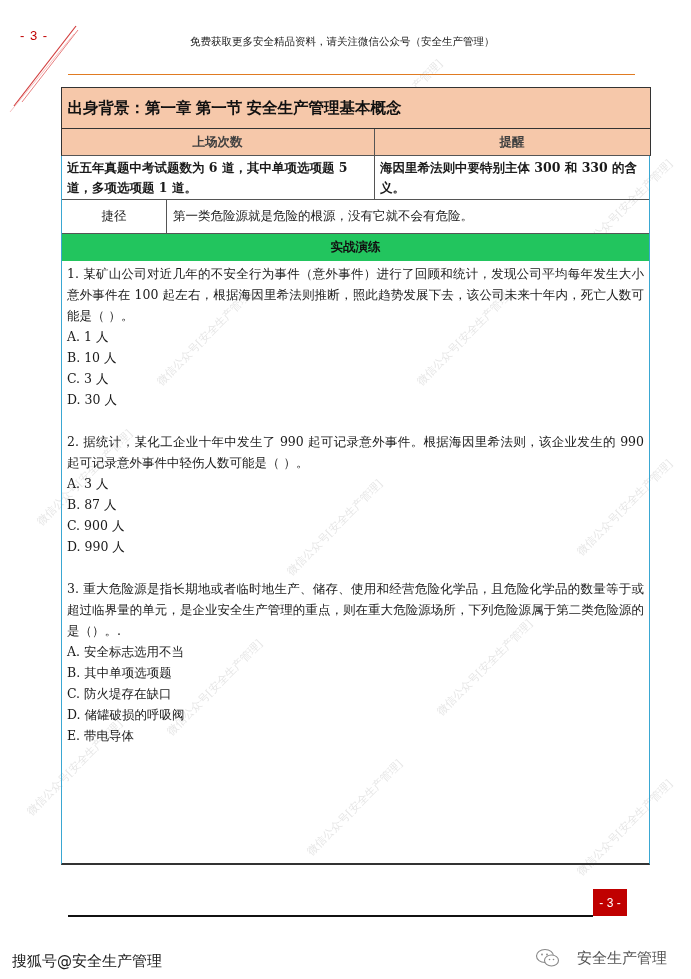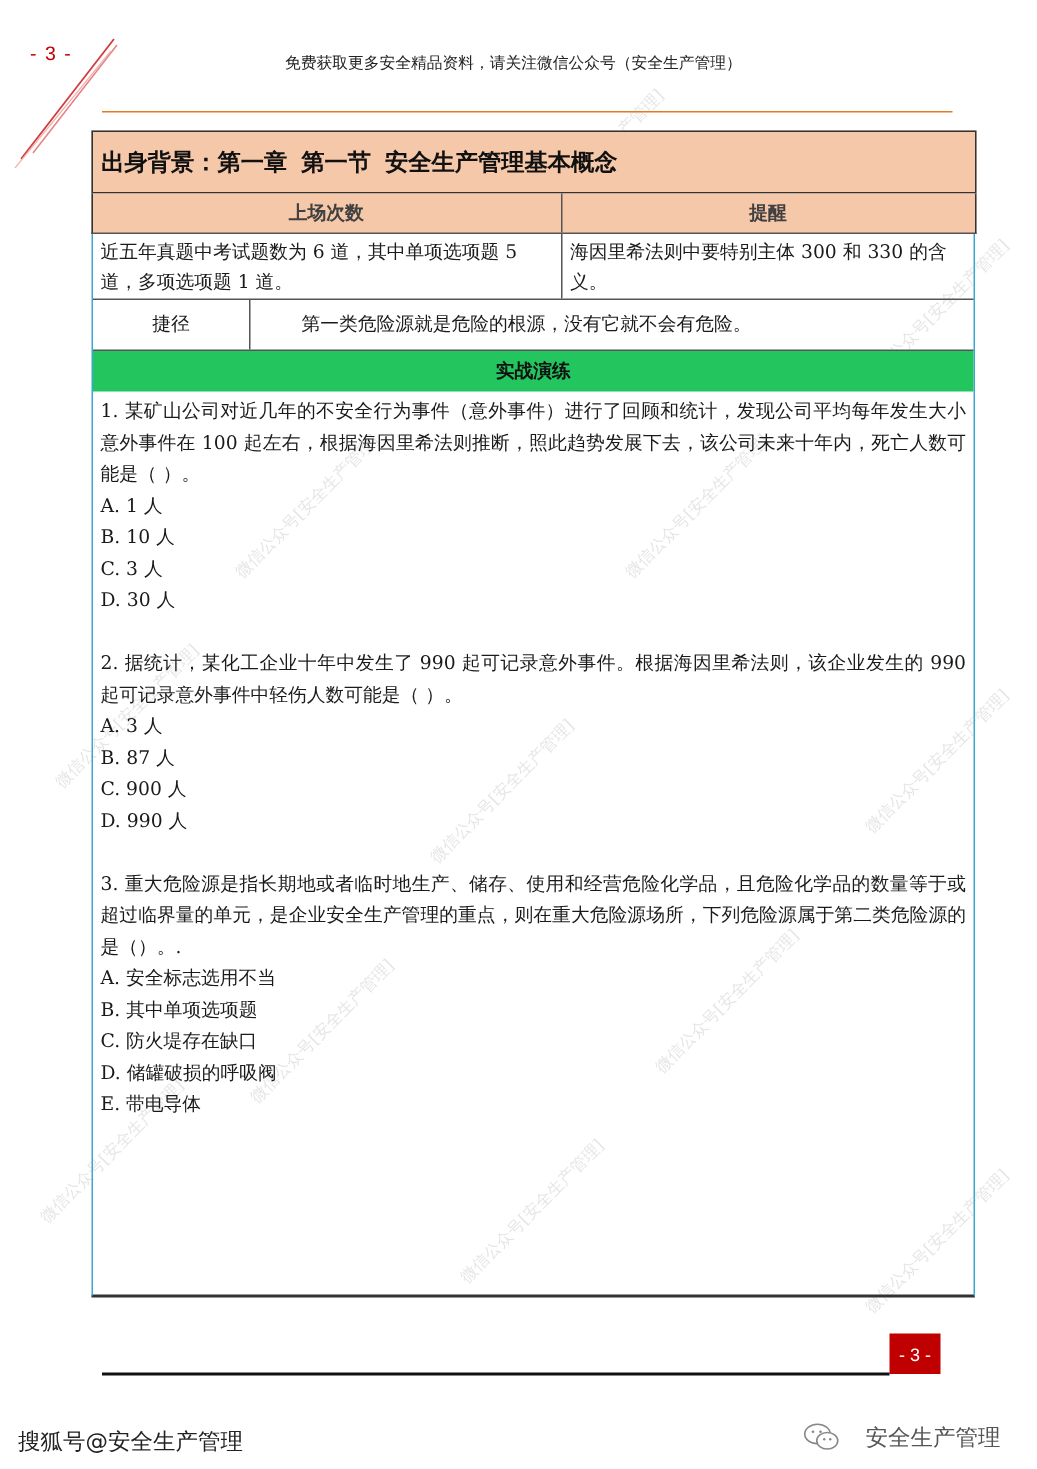--- a/index.html
+++ b/index.html
@@ -69,21 +69,21 @@
       height: 42px;
       background: #f6c8aa;
       border: 1px solid #333;
       border-left: 1.5px solid #333;
       border-right: 1.5px solid #333;
       margin-left: -1.5px;
       width: calc(100% + 3px);
       padding-left: 6px;
       display: flex;
       align-items: center;
-      font-family: Liberation Mono, monospace;
+      font-family: Liberation Sans, sans-serif;
       font-weight: bold;
       font-size: 15.5px;
       color: #111;
     }
     .colhead-row {
       top: 42px;
       height: 27px;
       background: #f6c8aa;
       border-bottom: 1px solid #555;
       margin-left: -1.5px;
@@ -107,20 +107,21 @@
       top: 69px;
       height: 44px;
       display: flex;
       border-bottom: 1px solid #555;
     }
     .info-row .cell {
       font-size: 12.5px;
       line-height: 20px;
       padding: 2px 5px 0 5px;
       box-sizing: border-box;
+      font-weight: bold;
     }
     .shortcut-row {
       top: 113px;
       height: 34px;
       display: flex;
       border-bottom: 1px solid #555;
     }
     .shortcut-label {
       width: 105px;
       border-right: 1px solid #555;
@@ -129,21 +130,20 @@
       align-items: center;
       justify-content: center;
       font-size: 12.5px;
     }
     .shortcut-text {
       flex: 1;
       display: flex;
       align-items: center;
       padding-left: 6px;
       font-size: 12.5px;
-      margin-left: 28px;
     }
     .practice-head {
       top: 147px;
       height: 27px;
       background: #22c55e;
       display: flex;
       align-items: center;
       justify-content: center;
       font-family: "DejaVu Sans", sans-serif;
       font-weight: bold;

